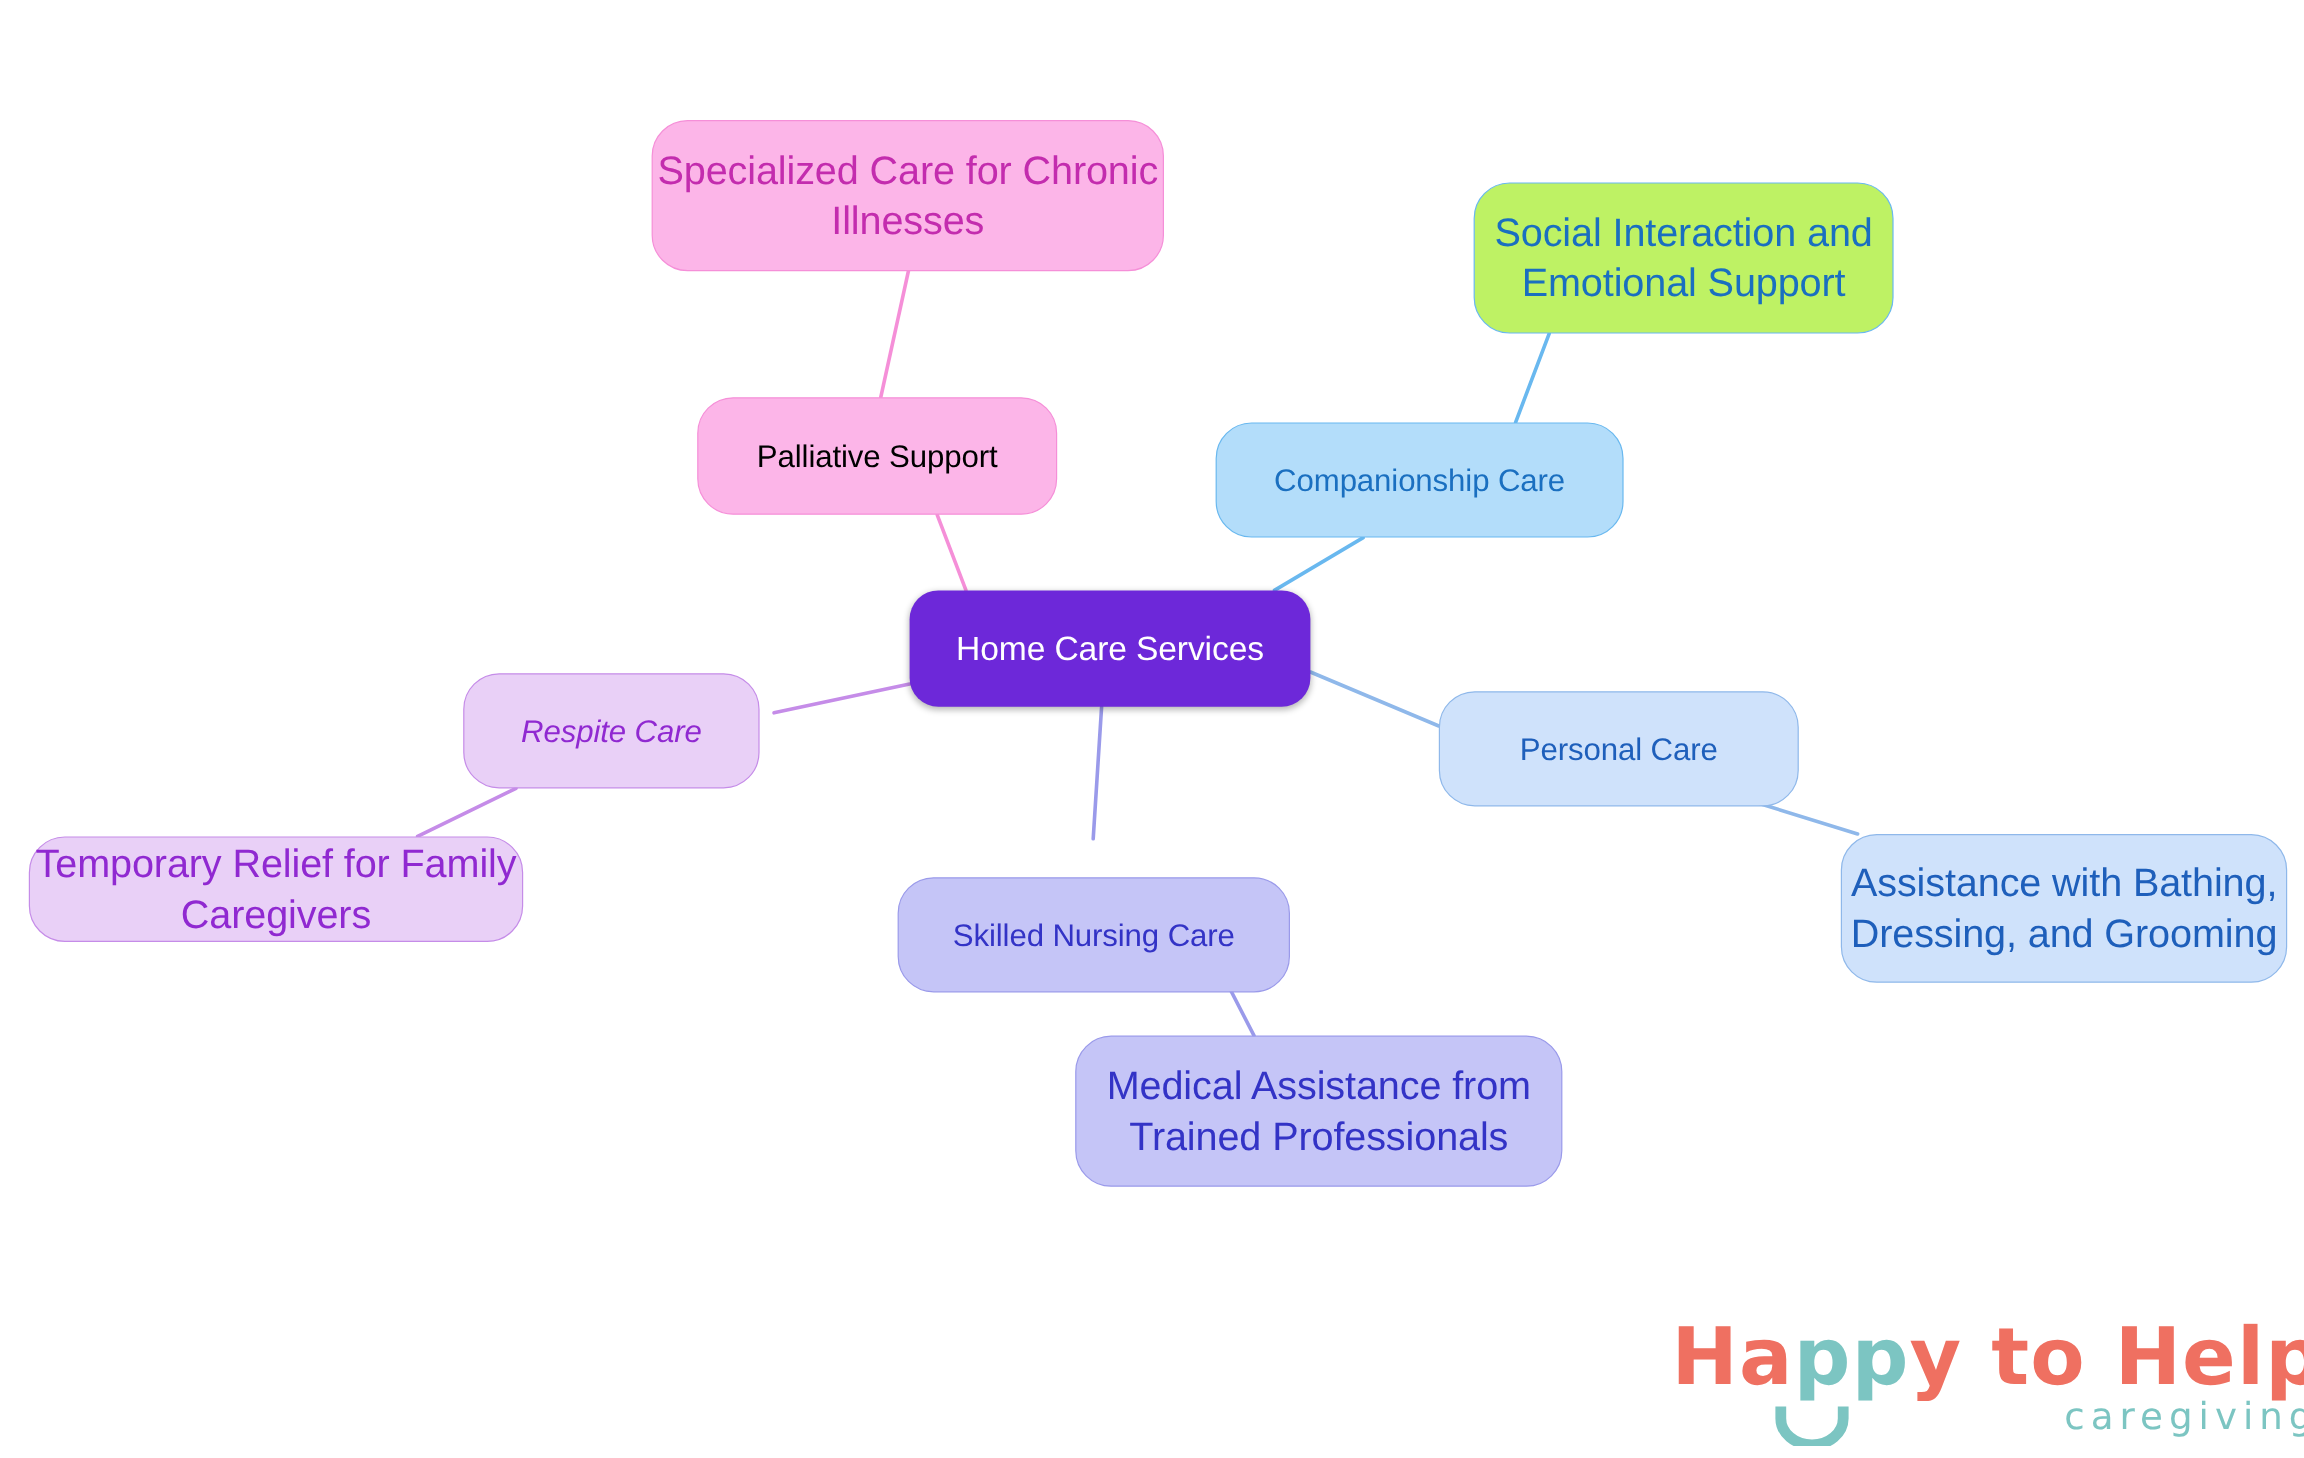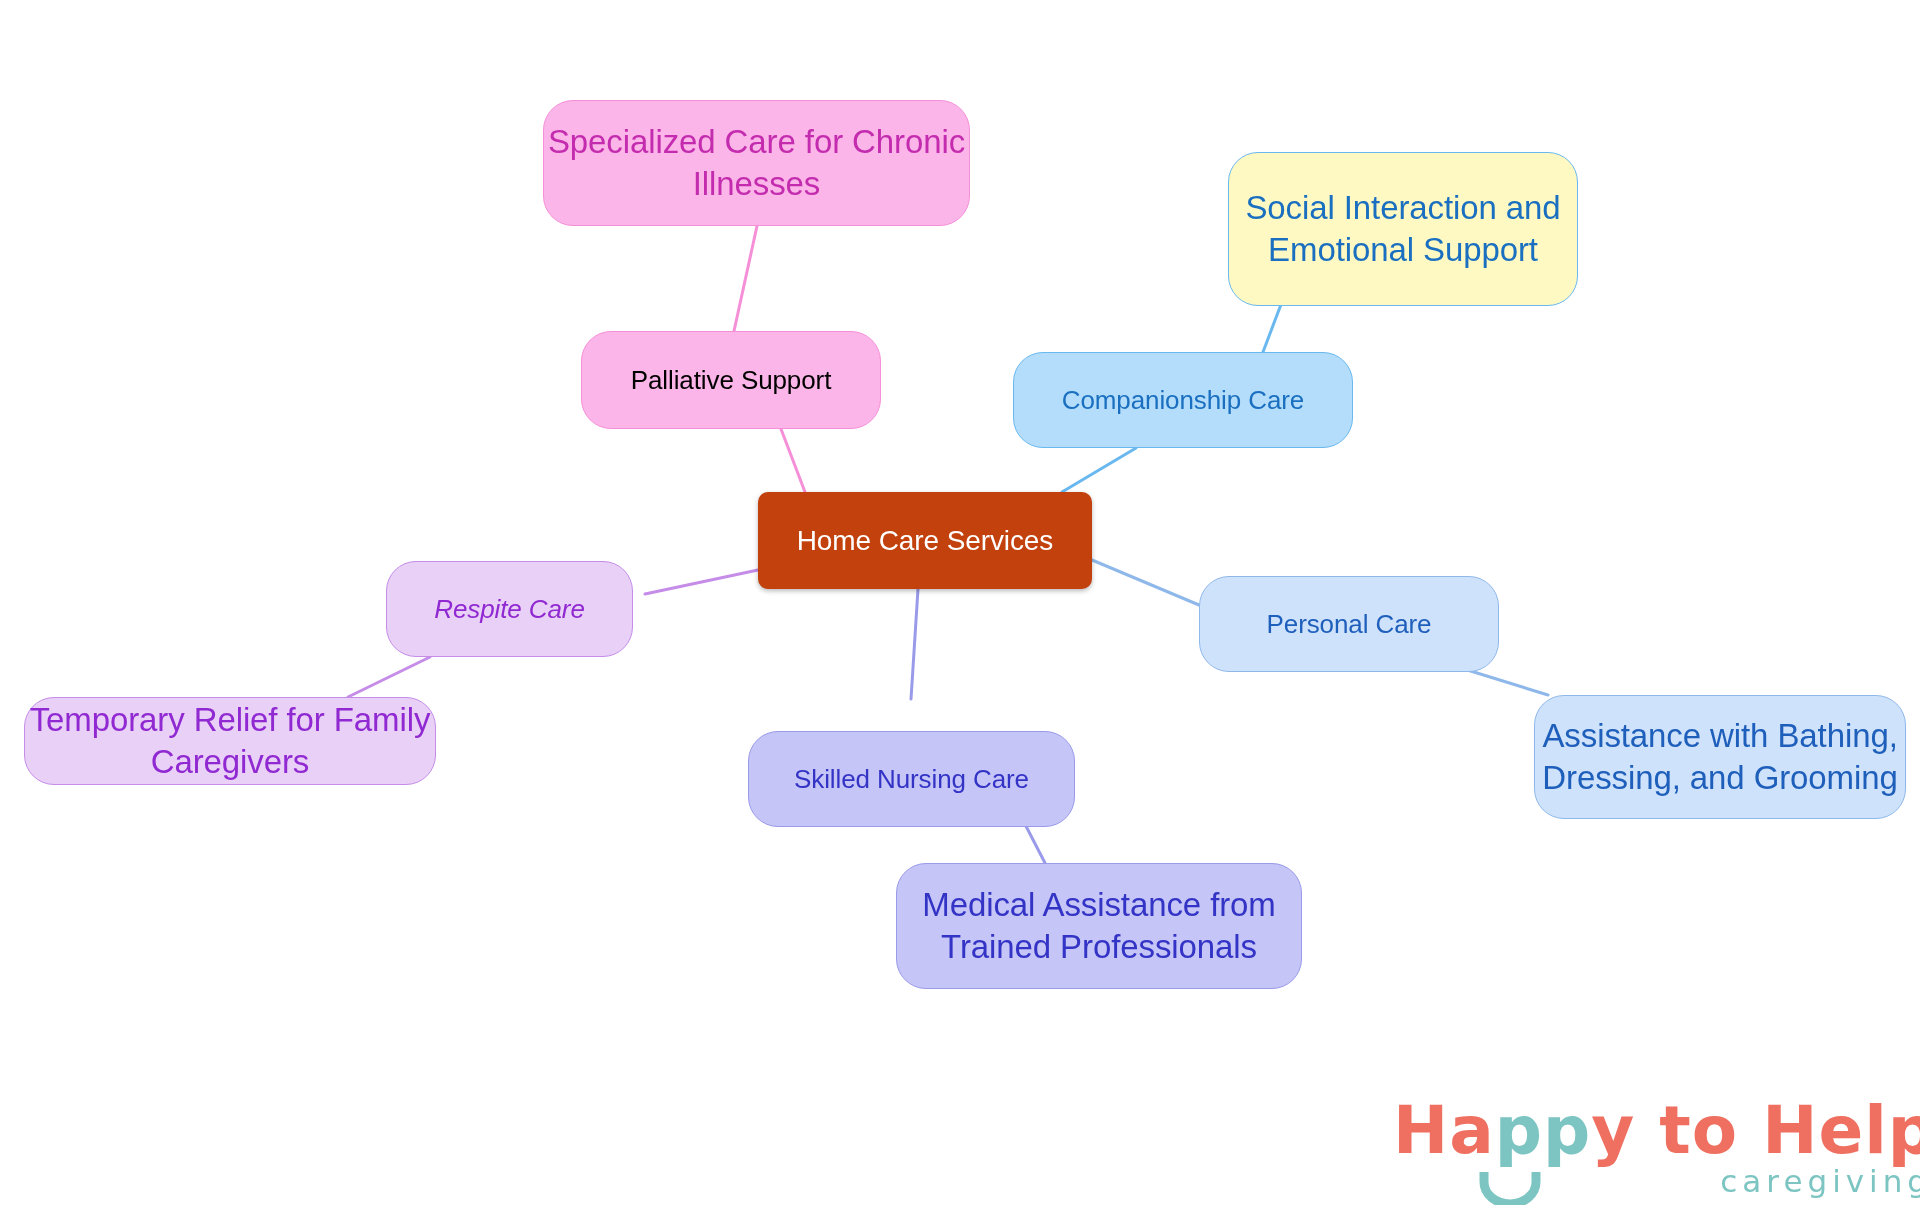--- a/index.html
+++ b/index.html
@@ -37,23 +37,23 @@
     text-align: center;
     border-radius: 30px;
     border-style: solid;
     border-width: 1px;
     line-height: 1.26;
     letter-spacing: -0.1px;
     white-space: pre-line;
     z-index: 3;
   }
   .node-root {
-    border-radius: 10px;
+    border-radius: 24px;
     border: none;
-    background: #c2410c;
+    background: #6d28d9;
     color: #ffffff;
     font-size: 28px;
     box-shadow: 0 2px 5px rgba(0,0,0,0.28);
   }
   .node-l1 { font-size: 26px; }
   .node-l2 { font-size: 33px; }
 
   #logo {
     position: absolute;
     z-index: 5;
@@ -105,21 +105,21 @@
       <line x1="758" y1="570" x2="645" y2="594" stroke="#c58ce8" stroke-width="3" stroke-linecap="round"></line>
       <line x1="430" y1="657" x2="348" y2="697" stroke="#c58ce8" stroke-width="3" stroke-linecap="round"></line>
     </svg>
 
   <div id="node-layer">
       <div class="node node-root" style="left: 758px; top: 492px; width: 334px; height: 97px;"><span>Home Care Services</span></div>
       <div class="node node-l1" style="left: 581px; top: 331px; width: 300px; height: 98px; background: rgb(252, 181, 232); border-color: rgb(245, 143, 216); color: #000000;"><span>Palliative Support</span></div>
       <div class="node node-l2" style="left: 543px; top: 100px; width: 427px; height: 126px; background: rgb(252, 181, 232); border-color: rgb(245, 143, 216); color: rgb(195, 44, 174);"><span>Specialized Care for Chronic
 Illnesses</span></div>
       <div class="node node-l1" style="left: 1013px; top: 352px; width: 340px; height: 96px; background: rgb(179, 221, 250); border-color: rgb(105, 184, 239); color: rgb(26, 111, 192);"><span>Companionship Care</span></div>
-      <div class="node node-l2" style="left: 1228px; top: 152px; width: 350px; height: 154px; background: #fef9c3; border-color: rgb(105, 184, 239); color: rgb(26, 111, 192);"><span>Social Interaction and
+      <div class="node node-l2" style="left: 1228px; top: 152px; width: 350px; height: 126px; background: #bef264; border-color: rgb(105, 184, 239); color: rgb(26, 111, 192);"><span>Social Interaction and
 Emotional Support</span></div>
       <div class="node node-l1" style="left: 1199px; top: 576px; width: 300px; height: 96px; background: rgb(207, 226, 251); border-color: rgb(143, 184, 234); color: rgb(30, 95, 187);"><span>Personal Care</span></div>
       <div class="node node-l2" style="left: 1534px; top: 695px; width: 372px; height: 124px; background: rgb(207, 226, 251); border-color: rgb(143, 184, 234); color: rgb(30, 95, 187); text-align: right;"><span>Assistance with Bathing,
 Dressing, and Grooming</span></div>
       <div class="node node-l1" style="left: 748px; top: 699px; width: 327px; height: 96px; background: rgb(197, 197, 247); border-color: rgb(154, 154, 234); color: rgb(51, 51, 198); margin-top: 32px;"><span>Skilled Nursing Care</span></div>
       <div class="node node-l2" style="left: 896px; top: 863px; width: 406px; height: 126px; background: rgb(197, 197, 247); border-color: rgb(154, 154, 234); color: rgb(51, 51, 198);"><span>Medical Assistance from
 Trained Professionals</span></div>
       <div class="node node-l1" style="left: 386px; top: 561px; width: 247px; height: 96px; background: rgb(233, 208, 247); border-color: rgb(197, 140, 232); color: rgb(144, 41, 209); font-style: italic;"><span>Respite Care</span></div>
       <div class="node node-l2" style="left: 24px; top: 697px; width: 412px; height: 88px; background: rgb(233, 208, 247); border-color: rgb(197, 140, 232); color: rgb(144, 41, 209);"><span>Temporary Relief for Family
 Caregivers</span></div>

